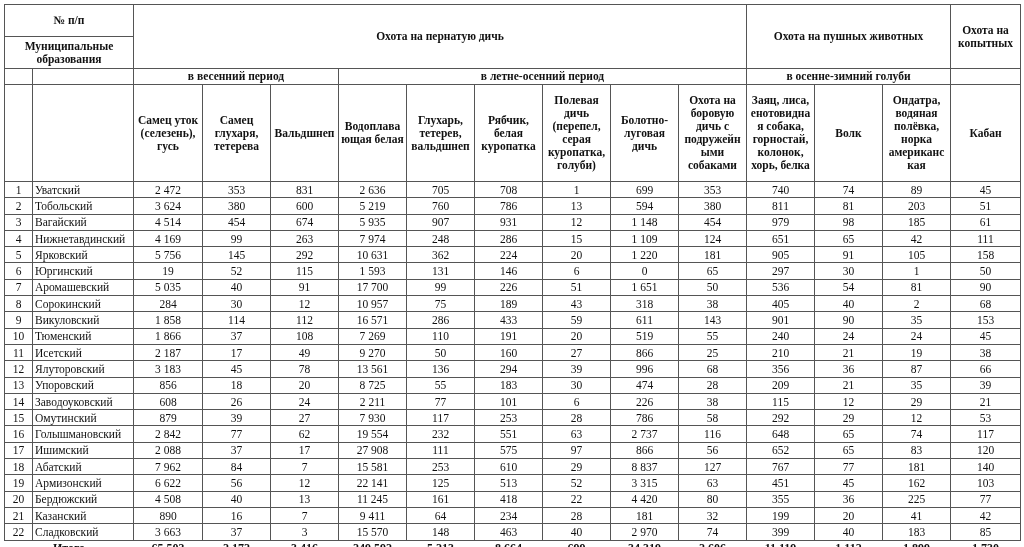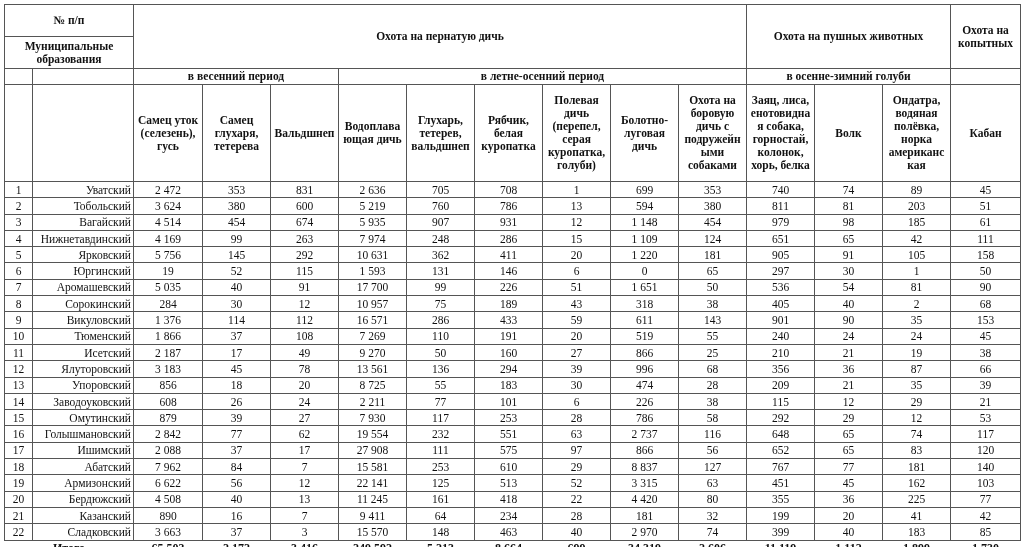--- a/index.html
+++ b/index.html
@@ -8,21 +8,21 @@
   table { position:absolute; left:4px; top:4px; border-collapse:collapse; table-layout:fixed; }
   td, th { border:1px solid #555; padding:0 2px; font-size:11.5px; line-height:13px;
            text-align:center; vertical-align:middle; overflow:hidden; }
   th { font-weight:bold; }
   .h1 { height:31px; }
   .h1b { height:31px; }
   .h2 { height:15px; }
   .h3 { height:96px; }
   tr.data td { height:15.3px; font-size:11.5px; line-height:14px; }
   td.num-idx { text-align:center; }
-  td.name { text-align:right; padding-left:2px; white-space:nowrap; }
+  td.name { text-align:left; padding-left:2px; white-space:nowrap; }
   tr.total td { border:none; font-weight:bold; height:16px; font-size:12px; }
   .group-title { font-size:11.5px; }
 </style>
 </head>
 <body>
 
 <table>
   <colgroup>
     <col style="width:28px">
       <col style="width:101px">
@@ -57,21 +57,21 @@
       <th colspan="6">в летне-осенний период</th>
       <th colspan="3">в осенне-зимний голуби</th>
       <th></th>
     </tr>
     <tr id="colhead-row">
       <th class="h3"></th>
       <th></th>
     <th>Самец уток (селезень), гусь</th>
         <th>Самец глухаря, тетерева</th>
         <th>Вальдшнеп</th>
-        <th>Водоплава ющая дичь</th>
+        <th>Водоплава ющая белая</th>
         <th>Глухарь, тетерев, вальдшнеп</th>
         <th>Рябчик, белая куропатка</th>
         <th>Полевая дичь (перепел, серая куропатка, голуби)</th>
         <th>Болотно-луговая дичь</th>
         <th>Охота на боровую дичь с подружейн ыми собаками</th>
         <th>Заяц, лиса, енотовидна я собака, горностай, колонок, хорь, белка</th>
         <th>Волк</th>
         <th>Ондатра, водяная полёвка, норка американс кая</th>
         <th>Кабан</th>
       </tr>
@@ -146,21 +146,21 @@
         <td>111</td>
       </tr>
       <tr class="data">
         <td class="num-idx">5</td>
         <td class="name"> Ярковский</td>
         <td>5 756</td>
         <td>145</td>
         <td>292</td>
         <td>10 631</td>
         <td>362</td>
-        <td>411</td>
+        <td>224</td>
         <td>20</td>
         <td>1 220</td>
         <td>181</td>
         <td>905</td>
         <td>91</td>
         <td>105</td>
         <td>158</td>
       </tr>
       <tr class="data">
         <td class="num-idx">6</td>
@@ -209,21 +209,21 @@
         <td>318</td>
         <td>38</td>
         <td>405</td>
         <td>40</td>
         <td>2</td>
         <td>68</td>
       </tr>
       <tr class="data">
         <td class="num-idx">9</td>
         <td class="name">Викуловский</td>
-        <td>1 376</td>
+        <td>1 858</td>
         <td>114</td>
         <td>112</td>
         <td>16 571</td>
         <td>286</td>
         <td>433</td>
         <td>59</td>
         <td>611</td>
         <td>143</td>
         <td>901</td>
         <td>90</td>

